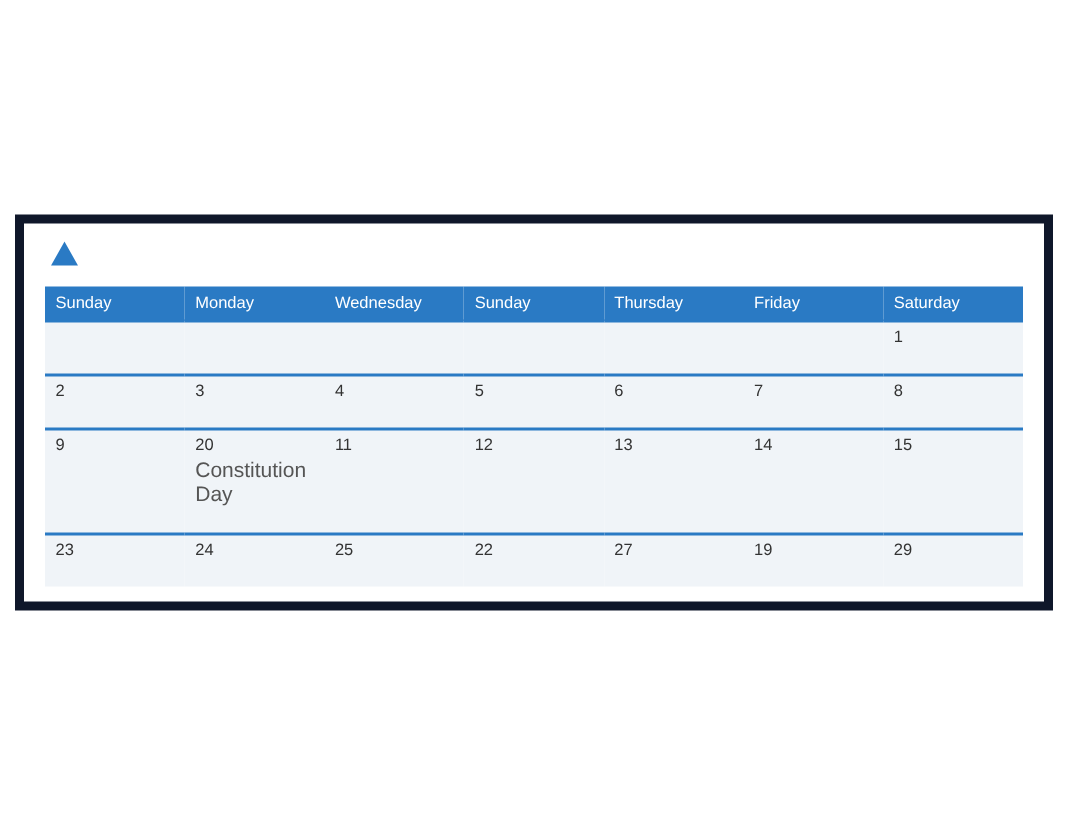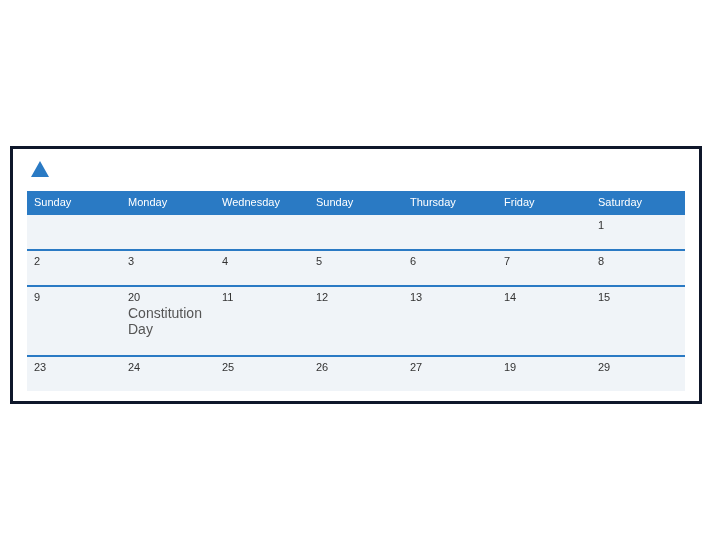--- a/index.html
+++ b/index.html
@@ -9,21 +9,21 @@
       display: flex;
       justify-content: center;
       align-items: center;
       width: 712px;
       height: 550px;
       overflow: hidden;
     }
     .calendar-container {
       width: 692px;
       background: #fff;
-      border: 3px solid #0f172a;
+      border: 6px solid #0f172a;
       padding: 12px 14px 10px 14px;
     }
     .header {
       display: flex;
       align-items: center;
       justify-content: space-between;
       margin-bottom: 12px;
     }
     .logo {
       display: flex;
@@ -197,21 +197,21 @@
           <td>
             <span class="day-number">23</span>
           </td>
           <td>
             <span class="day-number">24</span>
           </td>
           <td>
             <span class="day-number">25</span>
           </td>
           <td>
-            <span class="day-number">26</span>
+            <span class="day-number">22</span>
           </td>
           <td>
             <span class="day-number">27</span>
           </td>
           <td>
             <span class="day-number">19</span>
           </td>
           <td>
             <span class="day-number">29</span>
           </td>

